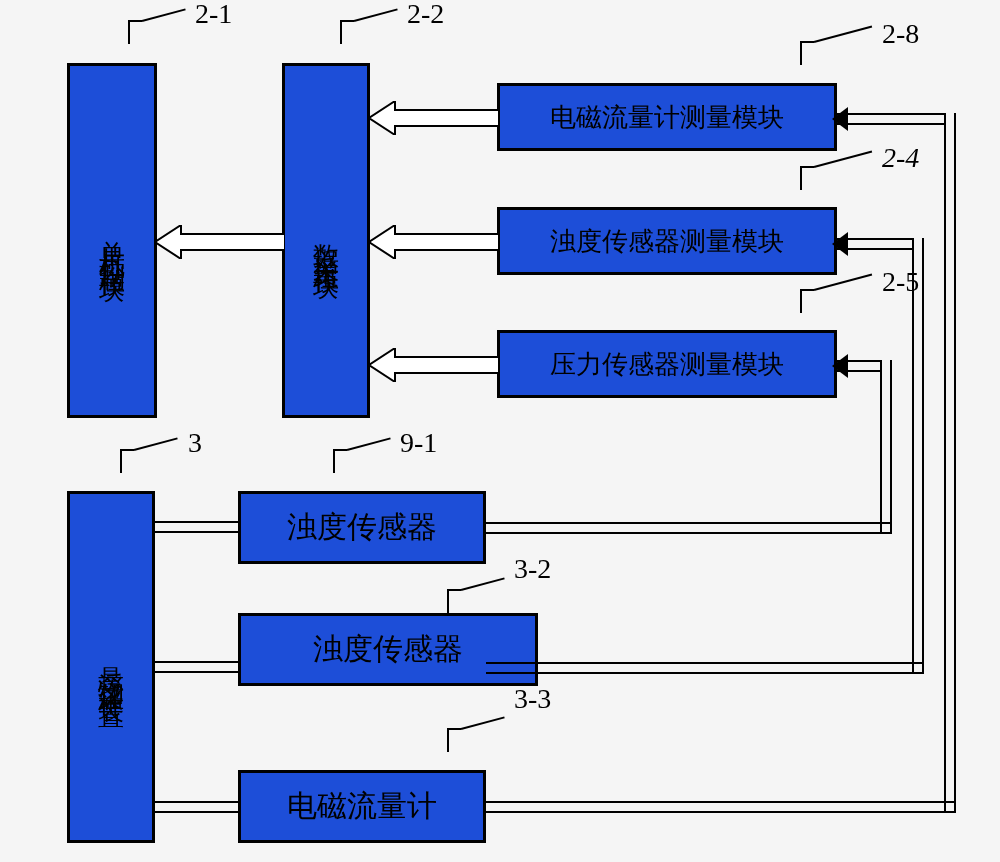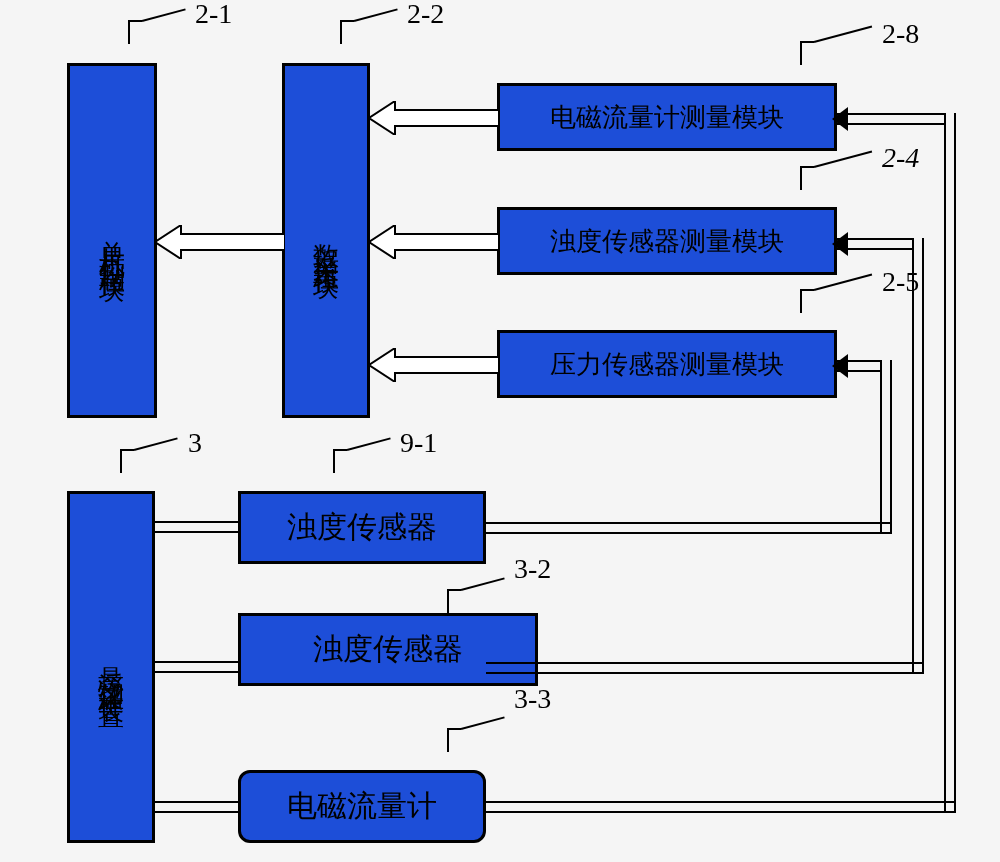--- a/index.html
+++ b/index.html
@@ -144,21 +144,21 @@
 
 <div class="box" style="left:238px; top:613px; width:300px; height:73px; font-size:30px;">
   <span>浊度传感器</span>
 </div>
 <div class="flag" style="left:447px; top:589px;"></div>
 <div class="leader" style="left:461px; top:589px; width:45px; transform: rotate(-15deg);"></div>
 <div class="label" style="left:514px; top:553px;">3-2</div>
 
 <div class="double-h" style="left:155px; top:661px; width:83px;"></div>
 
-<div class="box" style="left:238px; top:770px; width:248px; height:73px; font-size:30px;border-radius:12px;">
+<div class="box" style="left:238px; top:770px; width:248px; height:73px; font-size:30px;">
   <span>电磁流量计</span>
 </div>
 <div class="flag" style="left:447px; top:728px;"></div>
 <div class="leader" style="left:461px; top:728px; width:45px; transform: rotate(-15deg);"></div>
 <div class="label" style="left:514px; top:683px;">3-3</div>
 
 <div class="double-h" style="left:155px; top:801px; width:83px;"></div>
 
 <div class="double-h" style="left:486px; top:522px; width:406px;"></div>
 <div class="double-v" style="left:880px; top:360px; height:174px;"></div>

